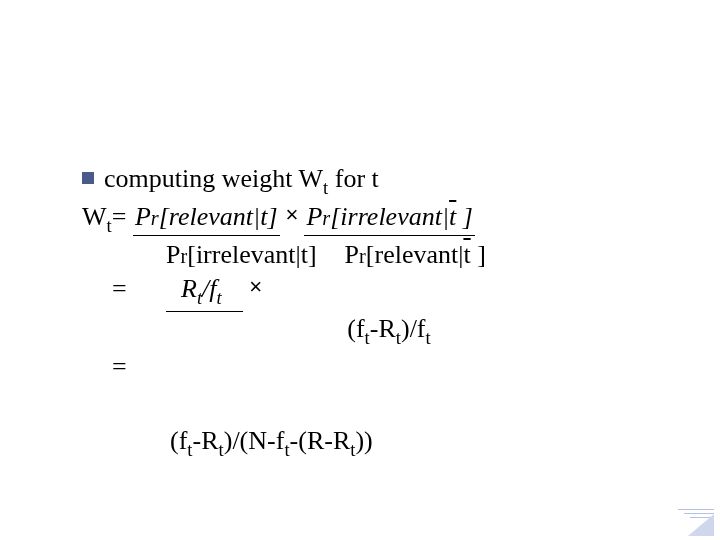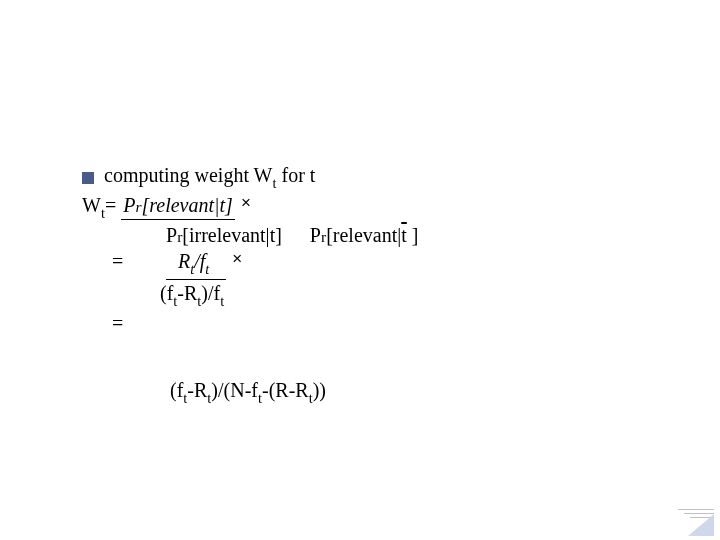--- a/index.html
+++ b/index.html
@@ -38,21 +38,21 @@
     position: absolute;
     background: #b5c1e4;
     height: 1px;
     right: 0;
   }
   .content {
     position: absolute;
     left: 82px;
     top: 162px;
     width: 580px;
-    font-size: 20px;
+    font-size: 26px;
     line-height: 1.32;
   }
   .row {
     white-space: nowrap;
     display: flex;
     align-items: flex-start;
   }
   .bullet {
     display: inline-block;
     width: 12px;
@@ -83,21 +83,21 @@
     font-family: Arial, sans-serif;
     font-size: 0.85em;
     padding: 0 6px;
   }
   .eq {
     display: inline-block;
     width: 54px;
   }
   .indent1 { padding-left: 30px; }
   .indent-den { padding-left: 84px; align-items: flex-end; }
-  .indent-den2 { padding-left: 78px; }
+  .indent-den2 { padding-left: 78px; justify-content: center; }
   .indent-den3 { padding-left: 88px; margin-top: 40px; }
   .gap-small { display: inline-block; width: 28px; }
   .gap-med   { display: inline-block; width: 44px; }
 </style>
 </head>
 <body>
 
 <div class="slide">
 
   <div class="content">
@@ -110,20 +110,23 @@
     </div>
 
     <div class="row">
       <span>
         <span>W</span><span class="sub">t</span><span>=</span>&nbsp;
       </span>
       <span class="frac-top">
         <span>P</span><span class="smallr">r</span><span>[relevant</span>|<span>t]</span>
       </span>
       <span class="times">×</span>
+      <span class="frac-top">
+        <span>P</span><span class="smallr">r</span><span>[irrelevant</span>|<span class="bar">t</span><span> ]</span>
+      </span>
     </div>
 
     <div class="row indent-den">
       <span>
         <span>P</span><span class="smallr">r</span><span>[irrelevant</span>|<span>t]</span>
       </span>
       <span class="gap-small"></span>
       <span>
         <span>P</span><span class="smallr">r</span><span>[relevant</span>|<span class="bar">t</span><span> ]</span>
       </span>

